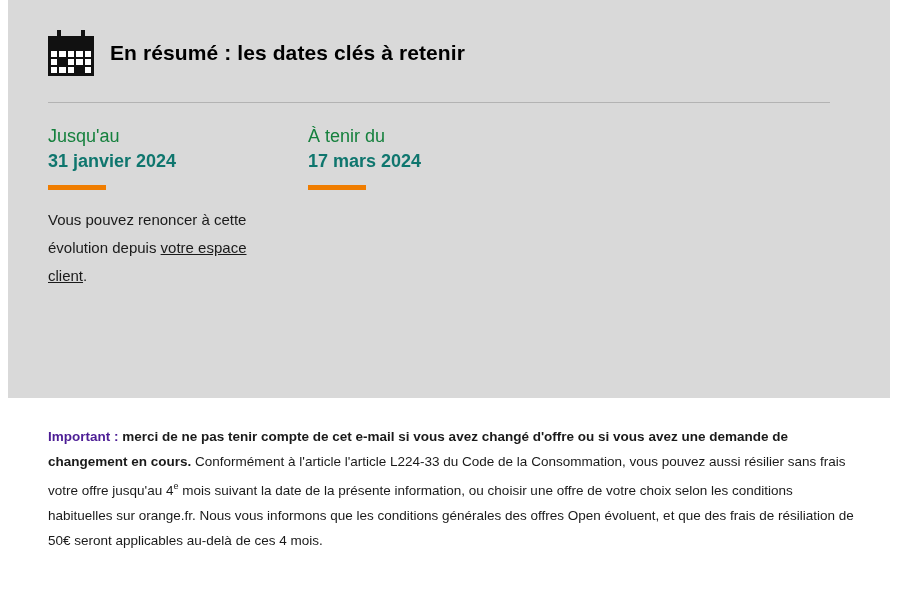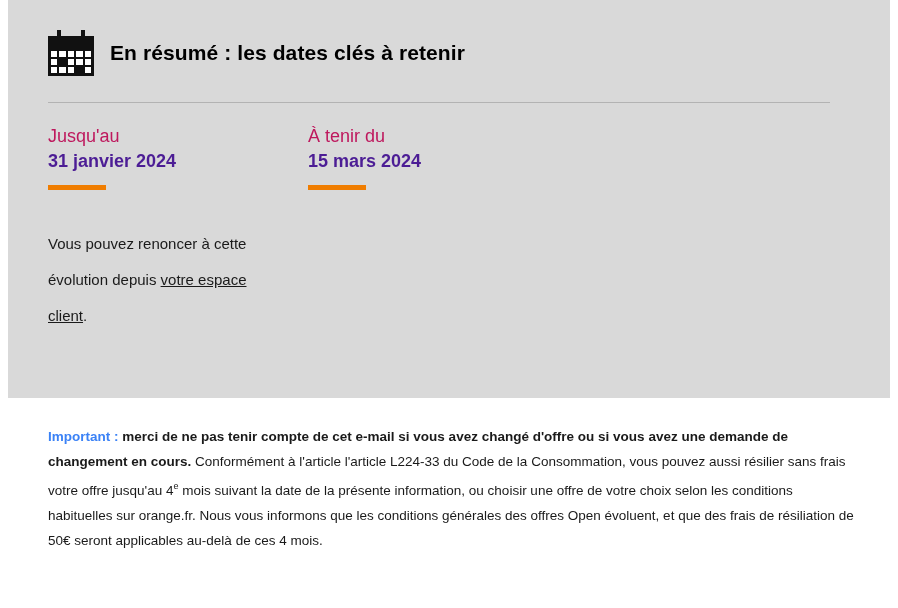--- a/index.html
+++ b/index.html
@@ -66,58 +66,58 @@
     display: flex;
     margin-top: 22px;
   }
   .col {
     width: 260px;
     box-sizing: border-box;
     padding-right: 26px;
   }
   .col-label {
     font-size: 18px;
-    color: #be185d;
+    color: #15803d;
     line-height: 22px;
     margin: 0 0 2px 0;
   }
   .col-date {
     font-size: 18px;
-    color: #4c1d95;
+    color: #0f766e;
     font-weight: bold;
     line-height: 24px;
     margin: 0;
   }
   .col-rule {
     margin-top: 12px;
     width: 58px;
     height: 5px;
     background: #f07d00;
   }
   .col-text {
-    margin-top: 36px;
+    margin-top: 16px;
     font-size: 15px;
-    line-height: 36px;
+    line-height: 28px;
     color: #1a1a1a;
   }
   .col-text a.inline-link {
     color: #1a1a1a;
     text-decoration: underline;
   }
   .footnote {
     position: absolute;
     left: 48px;
     top: 424px;
     width: 806px;
     font-size: 13.5px;
     line-height: 25px;
     color: #1a1a1a;
   }
   .footnote .important {
-    color: #3b82f6;
+    color: #4c1d95;
     font-weight: bold;
   }
   .footnote .bold {
     font-weight: bold;
   }
   .footnote sup {
     font-size: 9px;
     vertical-align: super;
   }
   
@@ -199,21 +199,21 @@
         <div class="col">
           <p class="col-label">Jusqu'au</p>
           <p class="col-date">31 janvier 2024</p>
           <div class="col-rule"></div>
           <p class="col-text"><span>Vous pouvez renoncer à cette évolution depuis </span><a class="inline-link" href="#">votre espace client</a><span>.</span></p>
         </div>
 
 
         <div class="col">
           <p class="col-label">À tenir du</p>
-          <p class="col-date">15 mars 2024</p>
+          <p class="col-date">17 mars 2024</p>
           <div class="col-rule"></div>
         </div>
 
       </div>
     </div>
   </div>
 
   <div class="footnote">
     <span class="important">Important :</span><span class="bold"> merci de ne pas tenir compte de cet e-mail si vous avez changé d'offre ou si vous avez une demande de changement en cours.</span><span> Conformément à l'article l'article L224-33 du Code de la Consommation, vous pouvez aussi résilier sans frais votre offre jusqu'au 4</span><sup>e</sup><span> mois suivant la date de la présente information, ou choisir une offre de votre choix selon les conditions habituelles sur orange.fr. Nous vous informons que les conditions générales des offres Open évoluent, et que des frais de résiliation de 50€ seront applicables au-delà de ces 4 mois.</span>
   </div>

